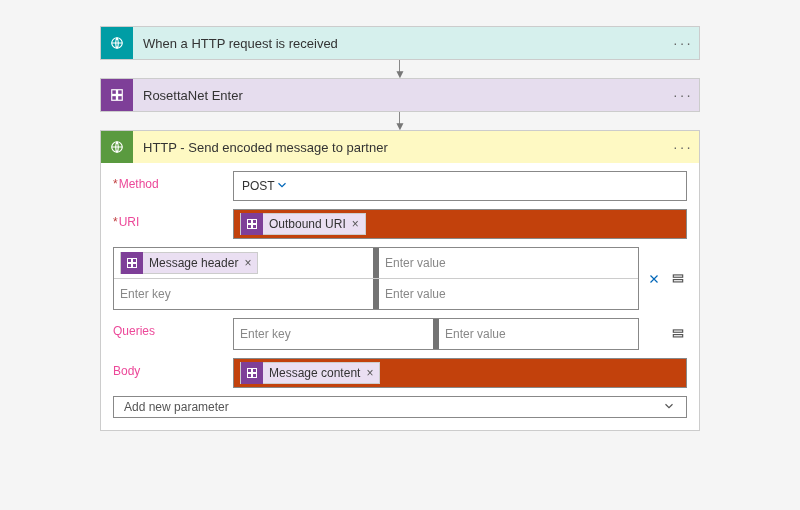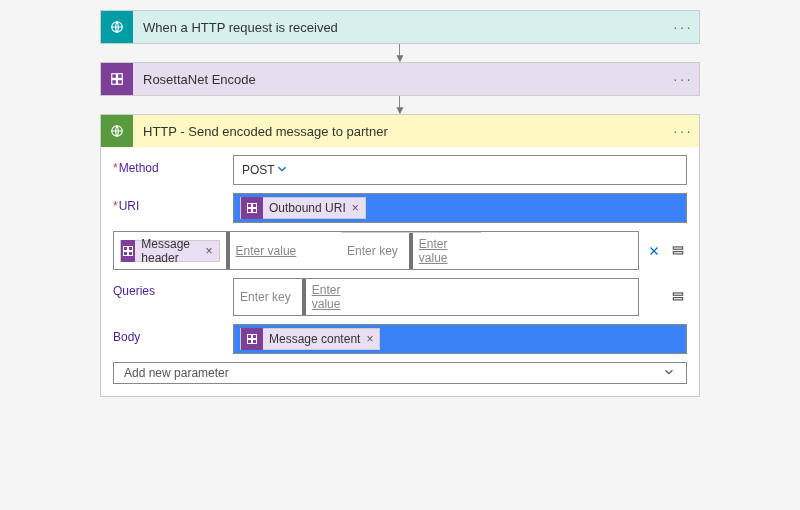--- a/index.html
+++ b/index.html
@@ -1,17 +1,17 @@
 <!DOCTYPE html>
 <html><head>
 <meta charset="utf-8">
 <style>
   * { box-sizing: border-box; font-family: "Segoe UI", Arial, sans-serif; }
   body { margin: 0; background: #f5f5f5; width: 800px; height: 510px; font-size: 13px; color: #333; }
-  .canvas { padding: 10px 0; }
+  .canvas { padding: 26px 0; }
   .flow { display: flex; flex-direction: column; align-items: center; }
 
   .card { width: 600px; border: 1px solid #ccc; background: #fafafa; }
   .card-header { height: 32px; display: flex; align-items: center; }
   .card-icon { width: 32px; height: 32px; display: flex; align-items: center; justify-content: center; color: #fff; font-size: 16px; }
   .card-title { flex: 1; padding: 0 10px; font-size: 13px; color: #333; }
   .menu-btn { width: 32px; height: 32px; display: flex; align-items: center; justify-content: center; color: #666; cursor: pointer; letter-spacing: 2px; font-size: 14px; }
 
   .c1 { background: #d6f0ed; }
   .c1 .card-icon { background: #009da5; }
@@ -19,39 +19,39 @@
   .c2 .card-icon { background: #7e3f98; }
   .c3 { background: #fef9c3; }
   .c3 .card-icon { background: #5a9a3f; }
 
   .arrow-down { display: flex; flex-direction: column; align-items: center; color: #777; }
   .arrow-down .stem { width: 1px; height: 12px; background: #888; }
   .arrow-down .head { margin-top: -2px; font-size: 12px; line-height: 8px; }
 
   .card-body { background: #fff; padding: 8px 12px 12px 12px; }
   .row { display: flex; align-items: flex-start; margin-bottom: 8px; }
-  .label { width: 120px; padding-top: 6px; font-size: 12px; color: #4c1d95; }
+  .label { width: 120px; padding-top: 6px; font-size: 12px; color: #ec4899; }
   .req::before { content: "*"; color: #c04040; margin-right: 1px; }
   .field { flex: 1; display: flex; align-items: center; gap: 6px; }
 
   .select, .textbox { border: 1px solid #888; background: #fff; height: 30px; display: flex; align-items: center; padding: 0 8px; font-size: 12px; }
   .select { justify-content: flex-start; cursor: pointer; }
   .chev { color: #0066b8; }
 
-  .tokenbox { border: 1px solid #888; background: #3b82f6; min-height: 30px; display: flex; align-items: center; padding: 3px 6px; text-align: right; }
+  .tokenbox { border: 1px solid #888; background: #c2410c; min-height: 30px; display: flex; align-items: center; padding: 3px 6px; text-align: right; }
   .token { display: inline-flex; align-items: center; background: #eadff2; border: 1px solid #ccc; height: 22px; font-size: 12px; }
   .token-ico { width: 22px; height: 22px; background: #7e3f98; color: #fff; display: flex; align-items: center; justify-content: center; font-size: 12px; }
   .token-text { padding: 0 6px; }
   .token-x { padding-right: 6px; color: #555; }
 
-  .kvtable { border: 1px solid #888; display: flex; }
+  .kvtable { border: 1px solid #888; display: flex; flex-direction: column; }
   .kvrow { display: flex; }
   .kvrow + .kvrow { border-top: 1px solid #ccc; }
   .kcell { flex: 1; min-height: 30px; padding: 4px 6px; display: flex; align-items: center; font-size: 12px; color: #888; }
-  .kcell + .kcell { border-left: 4px solid #737373; text-decoration: underline; }
+  .kcell + .kcell { border-left: 6px solid #737373; }
   .kcell.hasval { color: #333; }
 
   .rowbtn { width: 18px; height: 18px; display: flex; align-items: center; justify-content: center; color: #555; cursor: pointer; font-size: 14px; }
   .placeholder { color: #888; }
   .addparam { border: 1px solid #888; height: 22px; display: flex; align-items: center; justify-content: space-between; padding: 0 10px; font-size: 12px; color: #555; margin-top: 4px; cursor: pointer; }
 
   svg.sico { width: 14px; height: 14px; stroke: currentColor; fill: none; stroke-width: 2; }
 </style>
 </head>
 <body>
@@ -82,21 +82,21 @@
     <div class="card">
       <div class="card-header c2">
         <div class="card-icon">
           <svg class="sico" viewBox="0 0 24 24">
               <rect x="3" y="3" width="8" height="8"></rect>
               <rect x="13" y="3" width="8" height="8"></rect>
               <rect x="3" y="13" width="8" height="8"></rect>
               <rect x="13" y="13" width="8" height="8"></rect>
             </svg>
         </div>
-        <div class="card-title">RosettaNet Encode</div>
+        <div class="card-title">RosettaNet Enter</div>
         <div class="menu-btn">
             <span>···</span>
           </div>
       </div>
     </div>
 
     <div class="arrow-down">
         <div class="stem"></div>
         <div class="head">▼</div>
       </div>

